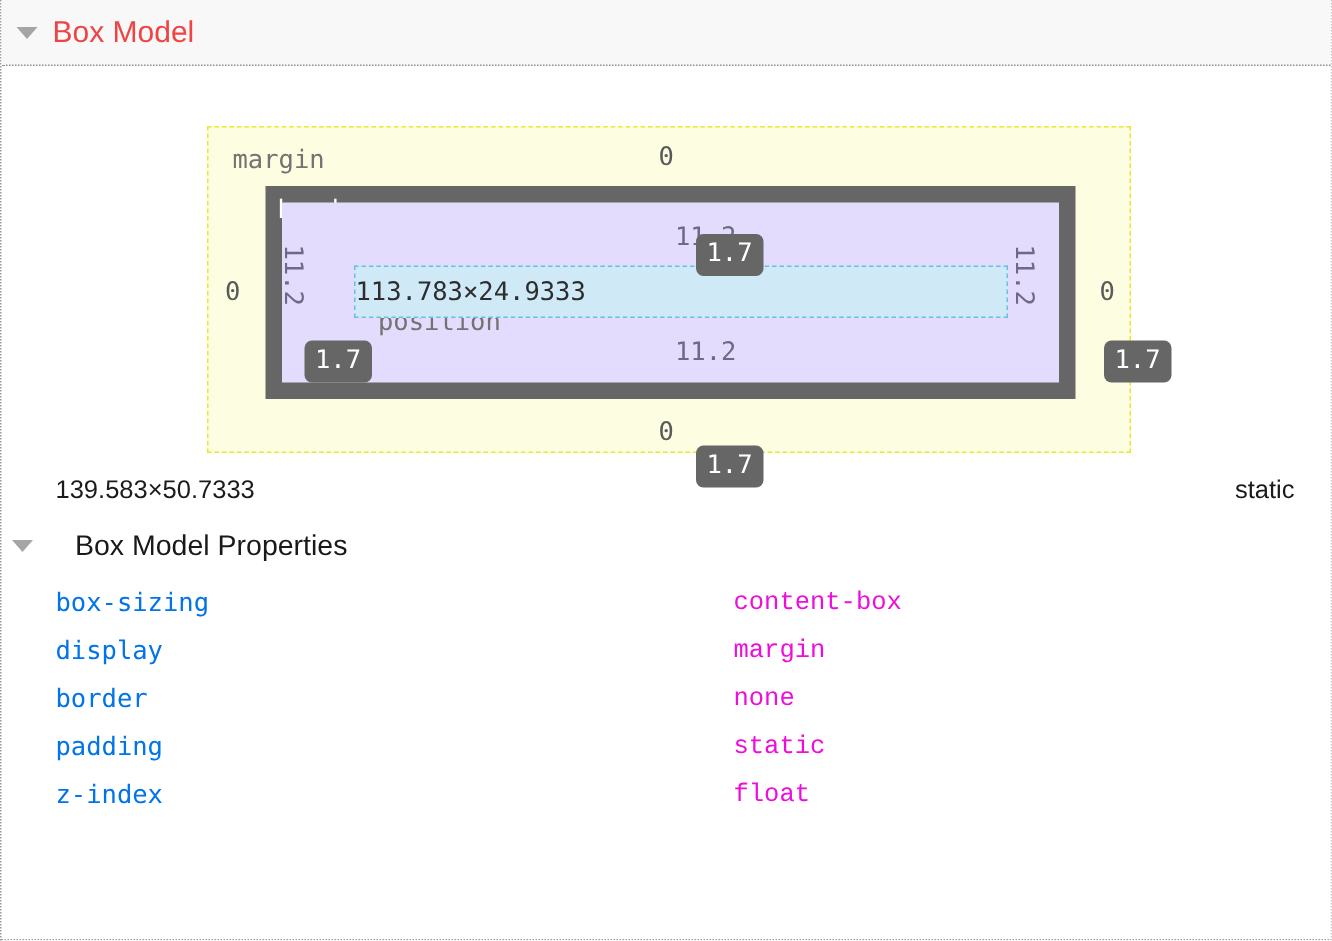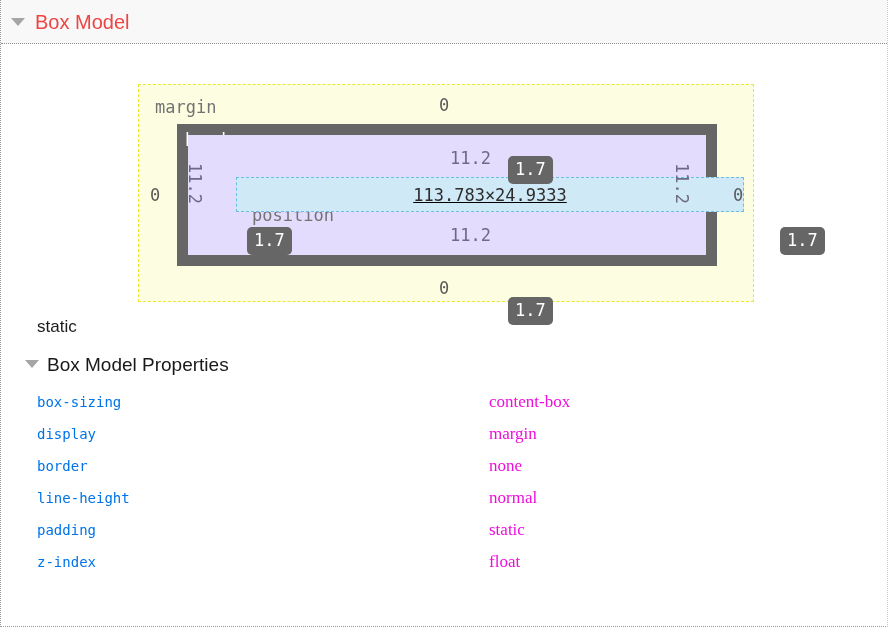--- a/index.html
+++ b/index.html
@@ -87,48 +87,45 @@
   .padding-box {
     position: absolute;
     left: 11px; top: 11px;
     right: 11px; bottom: 11px;
     background: #e4dcfd;
   }
 
   .content-box {
     position: absolute;
     left: 48px; top: 42px;
-    width: 508px; height: 35px;
+    width: 436px; height: 35px;
     background: #cfeaf6;
     border: 1px dashed #6bbde3;
     display: flex;
     align-items: center;
-    justify-content: center;
-    text-decoration: underline;
   }
   .content-dims {
     font-family: "DejaVu Sans Mono", monospace;
     font-size: 17px;
     color: #2d2d2d;
     white-space: nowrap;
   }
 
   
   .badge {
     position: absolute;
     background: #666666;
     color: #ffffff;
     font-family: "DejaVu Sans Mono", monospace;
     font-size: 17px;
     line-height: 1;
     padding: 5px 7px 6px 7px;
     border-radius: 5px;
     white-space: nowrap;
     z-index: 4;
-    margin-left: 44px;
   }
   .badge-top    { left: 287px; top: 32px; }
   .badge-bottom { left: 287px; top: 173px; }
   .badge-left   { left: 26px;  top: 103px; }
   .badge-right  { left: 559px; top: 103px; }
 
   
   .mval {
     position: absolute;
     font-family: "DejaVu Sans Mono", monospace;
@@ -170,47 +167,48 @@
     font-size: 17px;
     color: #1b1b1b;
     white-space: nowrap;
   }
 
   
   .props-header {
     display: flex;
     align-items: center;
     height: 32px;
-    padding-left: 24px;
+    padding-left: 7px;
+    gap: 20px;
   }
   .props-header .twisty { margin-right: 8px; }
   .props-title {
     font-size: 19px;
     color: #18191a;
     font-family: "Liberation Sans", sans-serif;
     line-height: 1;
   }
 
   .prop-list { padding-top: 6px; }
   .prop-row {
     display: flex;
     height: 32px;
     align-items: center;
     padding-left: 36px;
   }
   .prop-name {
     width: 452px;
     flex: 0 0 452px;
     font-family: "DejaVu Sans Mono", monospace;
-    font-size: 14px;
+    font-size: 17px;
     color: #0074e8;
     white-space: nowrap;
   }
   .prop-value {
-    font-family: Liberation Serif, serif;
+    font-family: Liberation Mono, monospace;
     font-size: 17px;
     color: #ed0edb;
     white-space: nowrap;
   }
 </style>
 </head>
 <body>
 
 <div id="panel">
 
@@ -248,20 +246,21 @@
 
         <span class="badge badge-top">1.7</span>
         <span class="badge badge-bottom">1.7</span>
         <span class="badge badge-left">1.7</span>
         <span class="badge badge-right">1.7</span>
       </div>
     </div>
   </div>
 
   <div class="summary-row">
+    <span class="summary-dims">139.583×50.7333</span>
     <span class="summary-position">static</span>
   </div>
 
   <div class="props-header">
     <span class="twisty"></span>
     <span class="props-title">Box Model Properties</span>
   </div>
 
   <div class="prop-list">
     <div class="prop-row">
@@ -270,24 +269,20 @@
     </div>
     <div class="prop-row">
       <span class="prop-name">display</span>
       <span class="prop-value">margin</span>
     </div>
     <div class="prop-row">
       <span class="prop-name">border</span>
       <span class="prop-value">none</span>
     </div>
     <div class="prop-row">
-      <span class="prop-name">line-height</span>
-      <span class="prop-value">normal</span>
-    </div>
-    <div class="prop-row">
       <span class="prop-name">padding</span>
       <span class="prop-value">static</span>
     </div>
     <div class="prop-row">
       <span class="prop-name">z-index</span>
       <span class="prop-value">float</span>
     </div>
   </div>
 
 </div>

